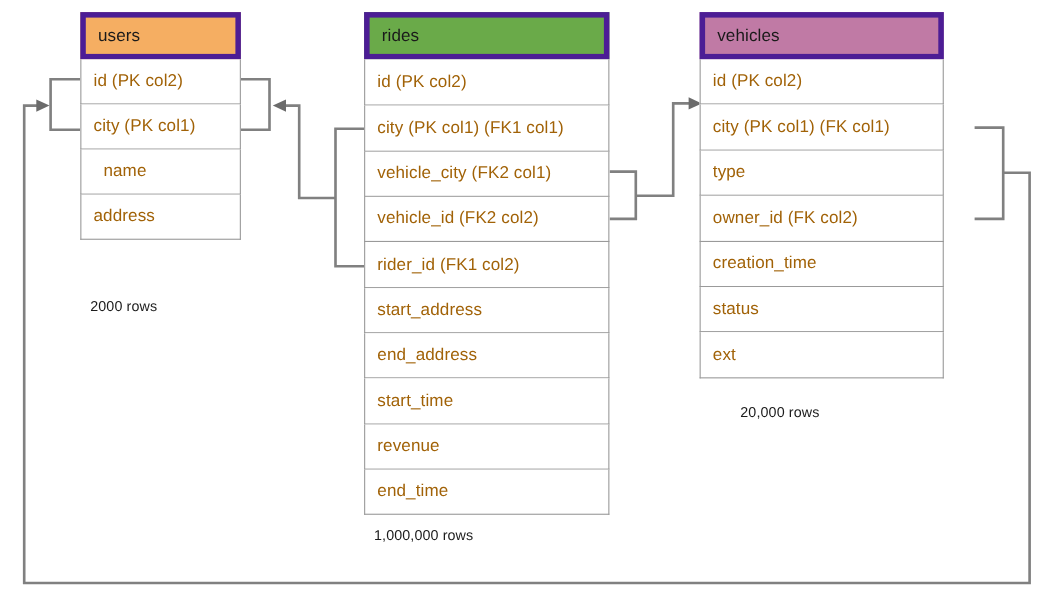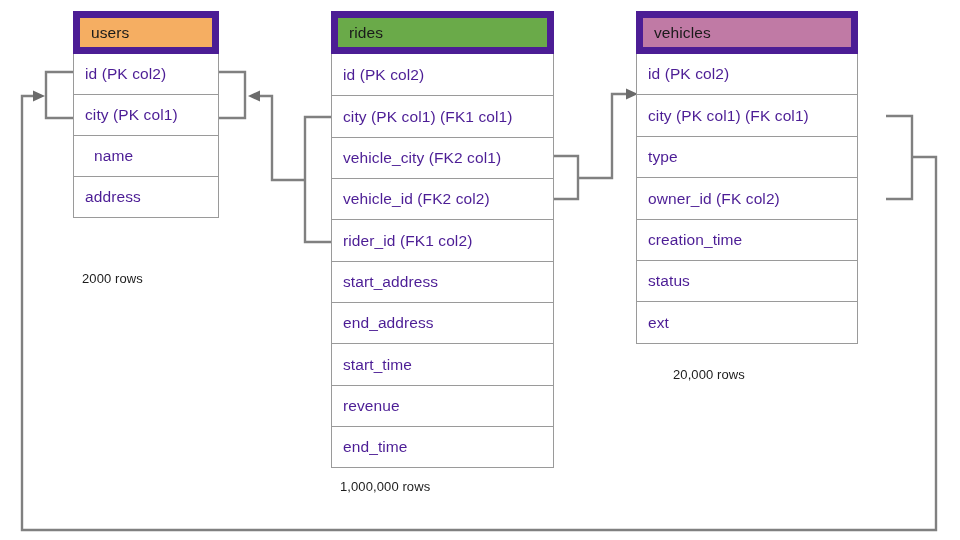--- a/index.html
+++ b/index.html
@@ -24,35 +24,35 @@
     height: 540px;
   }
   .table {
     position: absolute;
     box-sizing: border-box;
     background: #ffffff;
     z-index: 5;
   }
   .table-header {
     box-sizing: border-box;
-    border: 7px solid #4c1d95;
+    border: 5px solid #4c1d95;
     font-size: 15.5px;
     color: #1a1a1a;
     display: flex;
     align-items: center;
     padding-left: 11px;
     letter-spacing: 0.1px;
   }
   .table-row {
     box-sizing: border-box;
     border: 1px solid #9a9a9a;
     border-top: none;
     background: #ffffff;
     font-size: 15.5px;
-    color: #4c1d95;
+    color: #a16207;
     display: flex;
     align-items: center;
     padding-left: 11px;
     letter-spacing: 0.1px;
     white-space: nowrap;
   }
   .row-count {
     position: absolute;
     font-size: 13px;
     color: #1c1c1c;

